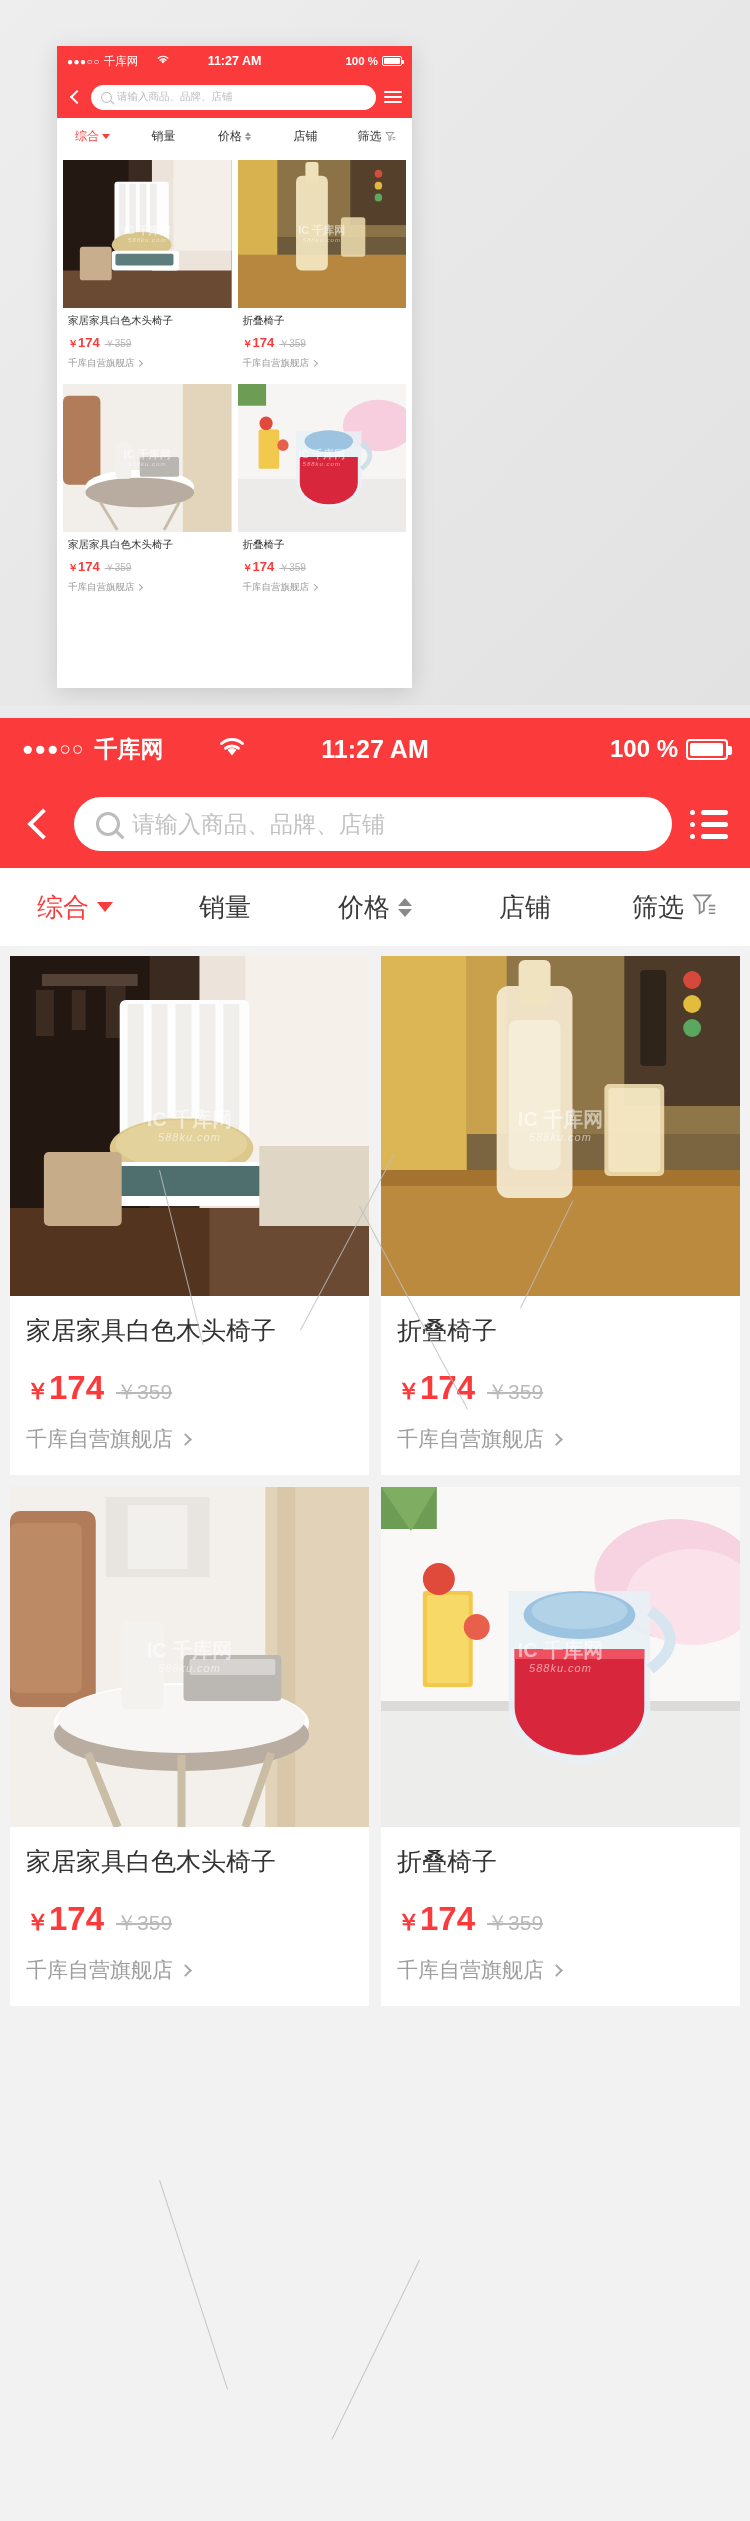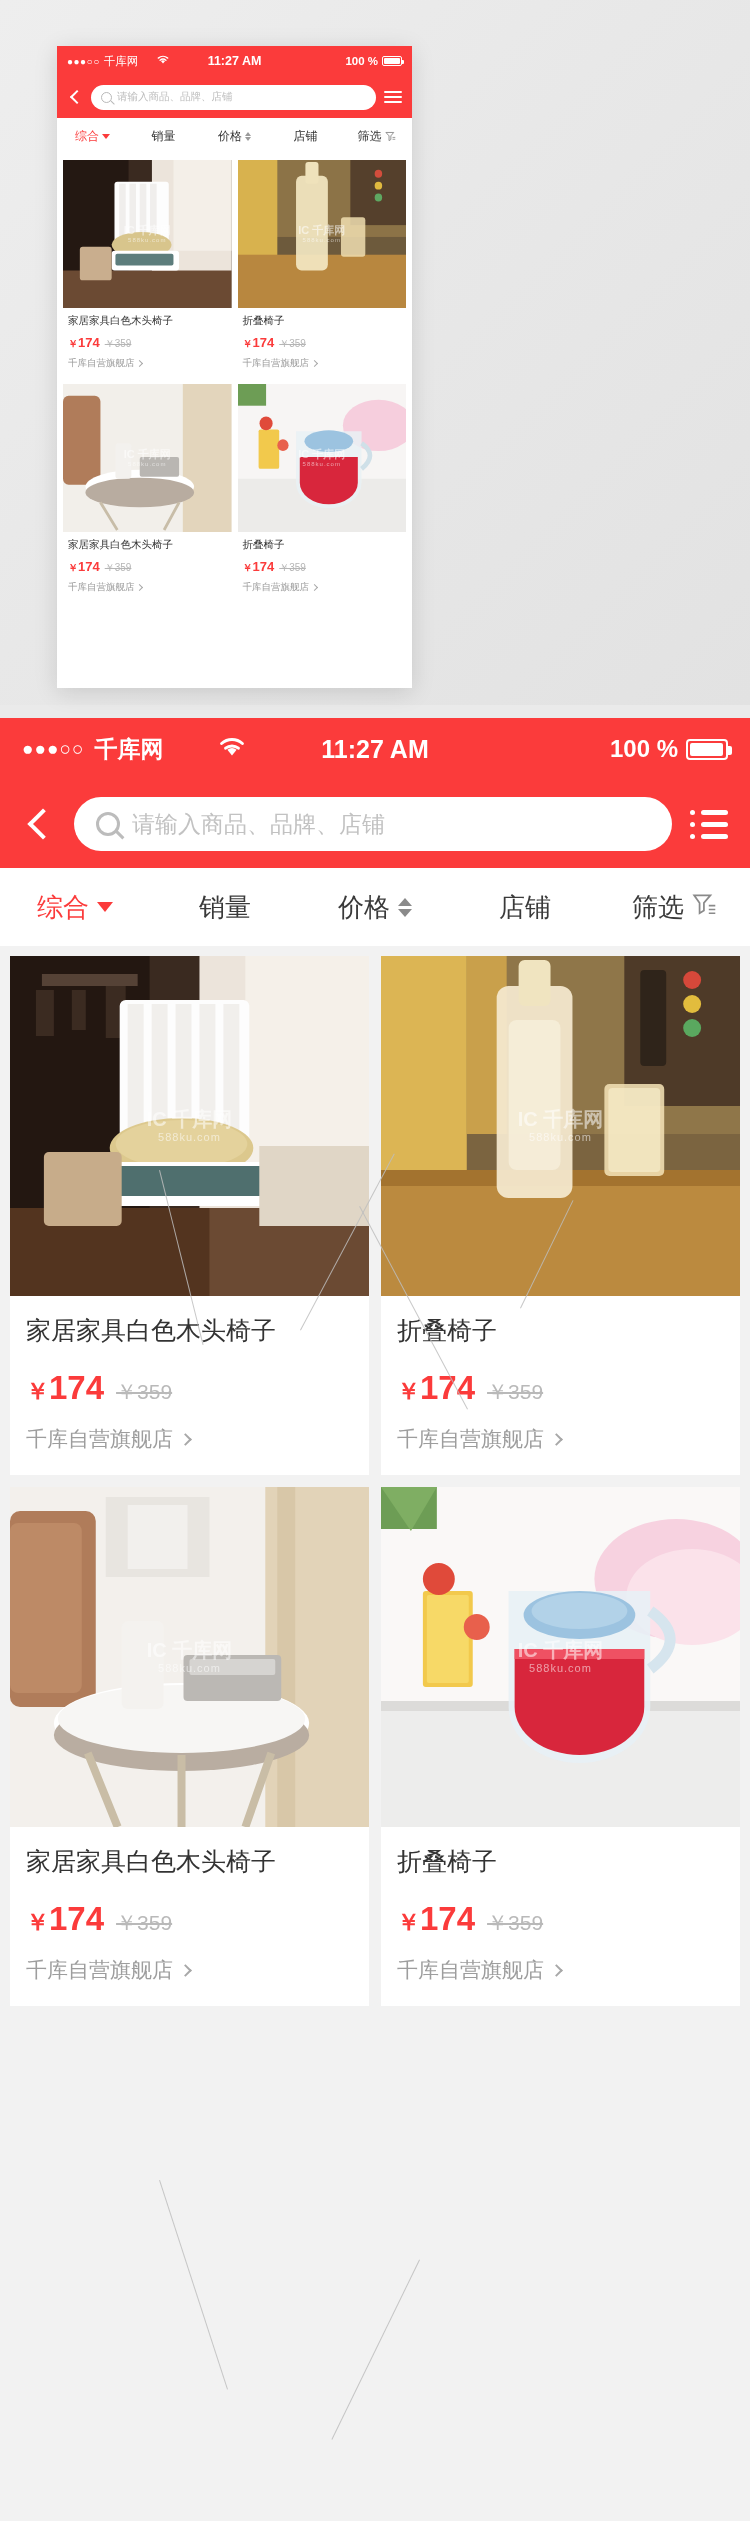--- a/index.html
+++ b/index.html
@@ -155,21 +155,21 @@
   .chev{display:inline-block;width:9px;height:9px;border-right:2px solid #a8a8a8;border-top:2px solid #a8a8a8;transform:rotate(45deg);}
   .chev.sm{width:5px;height:5px;border-width:1.3px;}
 
   
   .wm{
     position:absolute; left:50%; top:50%; transform:translate(-50%,-50%);
     color:rgba(255,255,255,0.55); font-size:20px; white-space:nowrap;
     display:flex; flex-direction:column; align-items:center; line-height:1.2;
     pointer-events:none; font-weight:bold;
   }
-  .wm .sub{font-size:11px;font-weight:normal;letter-spacing:1px;}
+  .wm .sub{font-size:11px;font-weight:normal;letter-spacing:1px;font-style:italic;}
   .wm.small{font-size:11px;}
   .wm.small .sub{font-size:6px;}
 
   
   .guide{position:absolute;background:#bdbdbd;transform-origin:0 0;opacity:.85;}
 </style>
 </head>
 <body>
 
 <div class="bg-top"></div>

